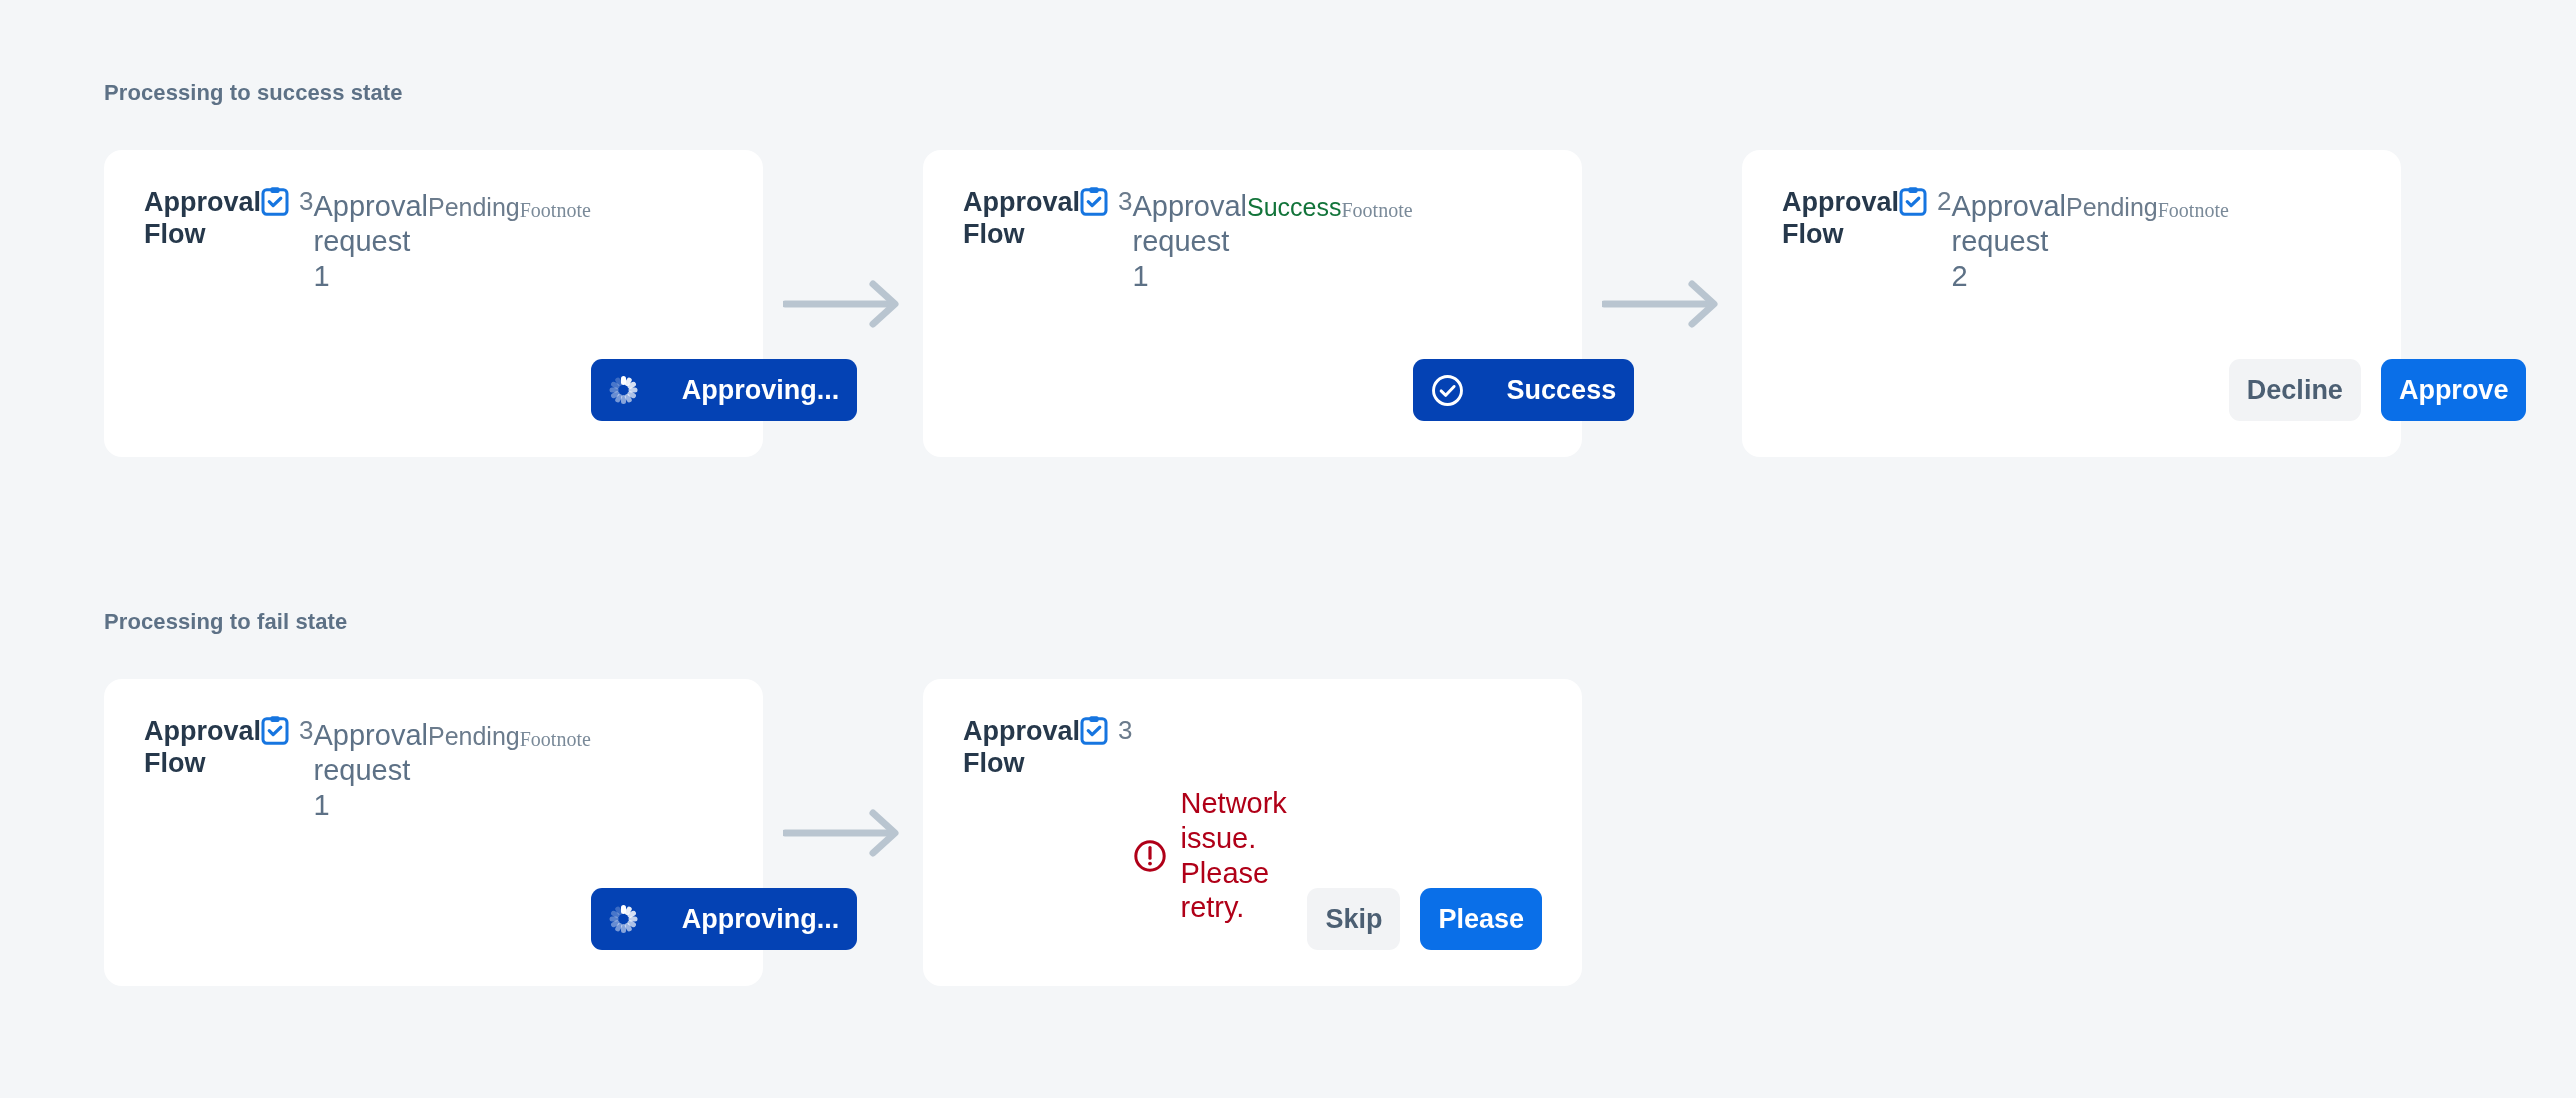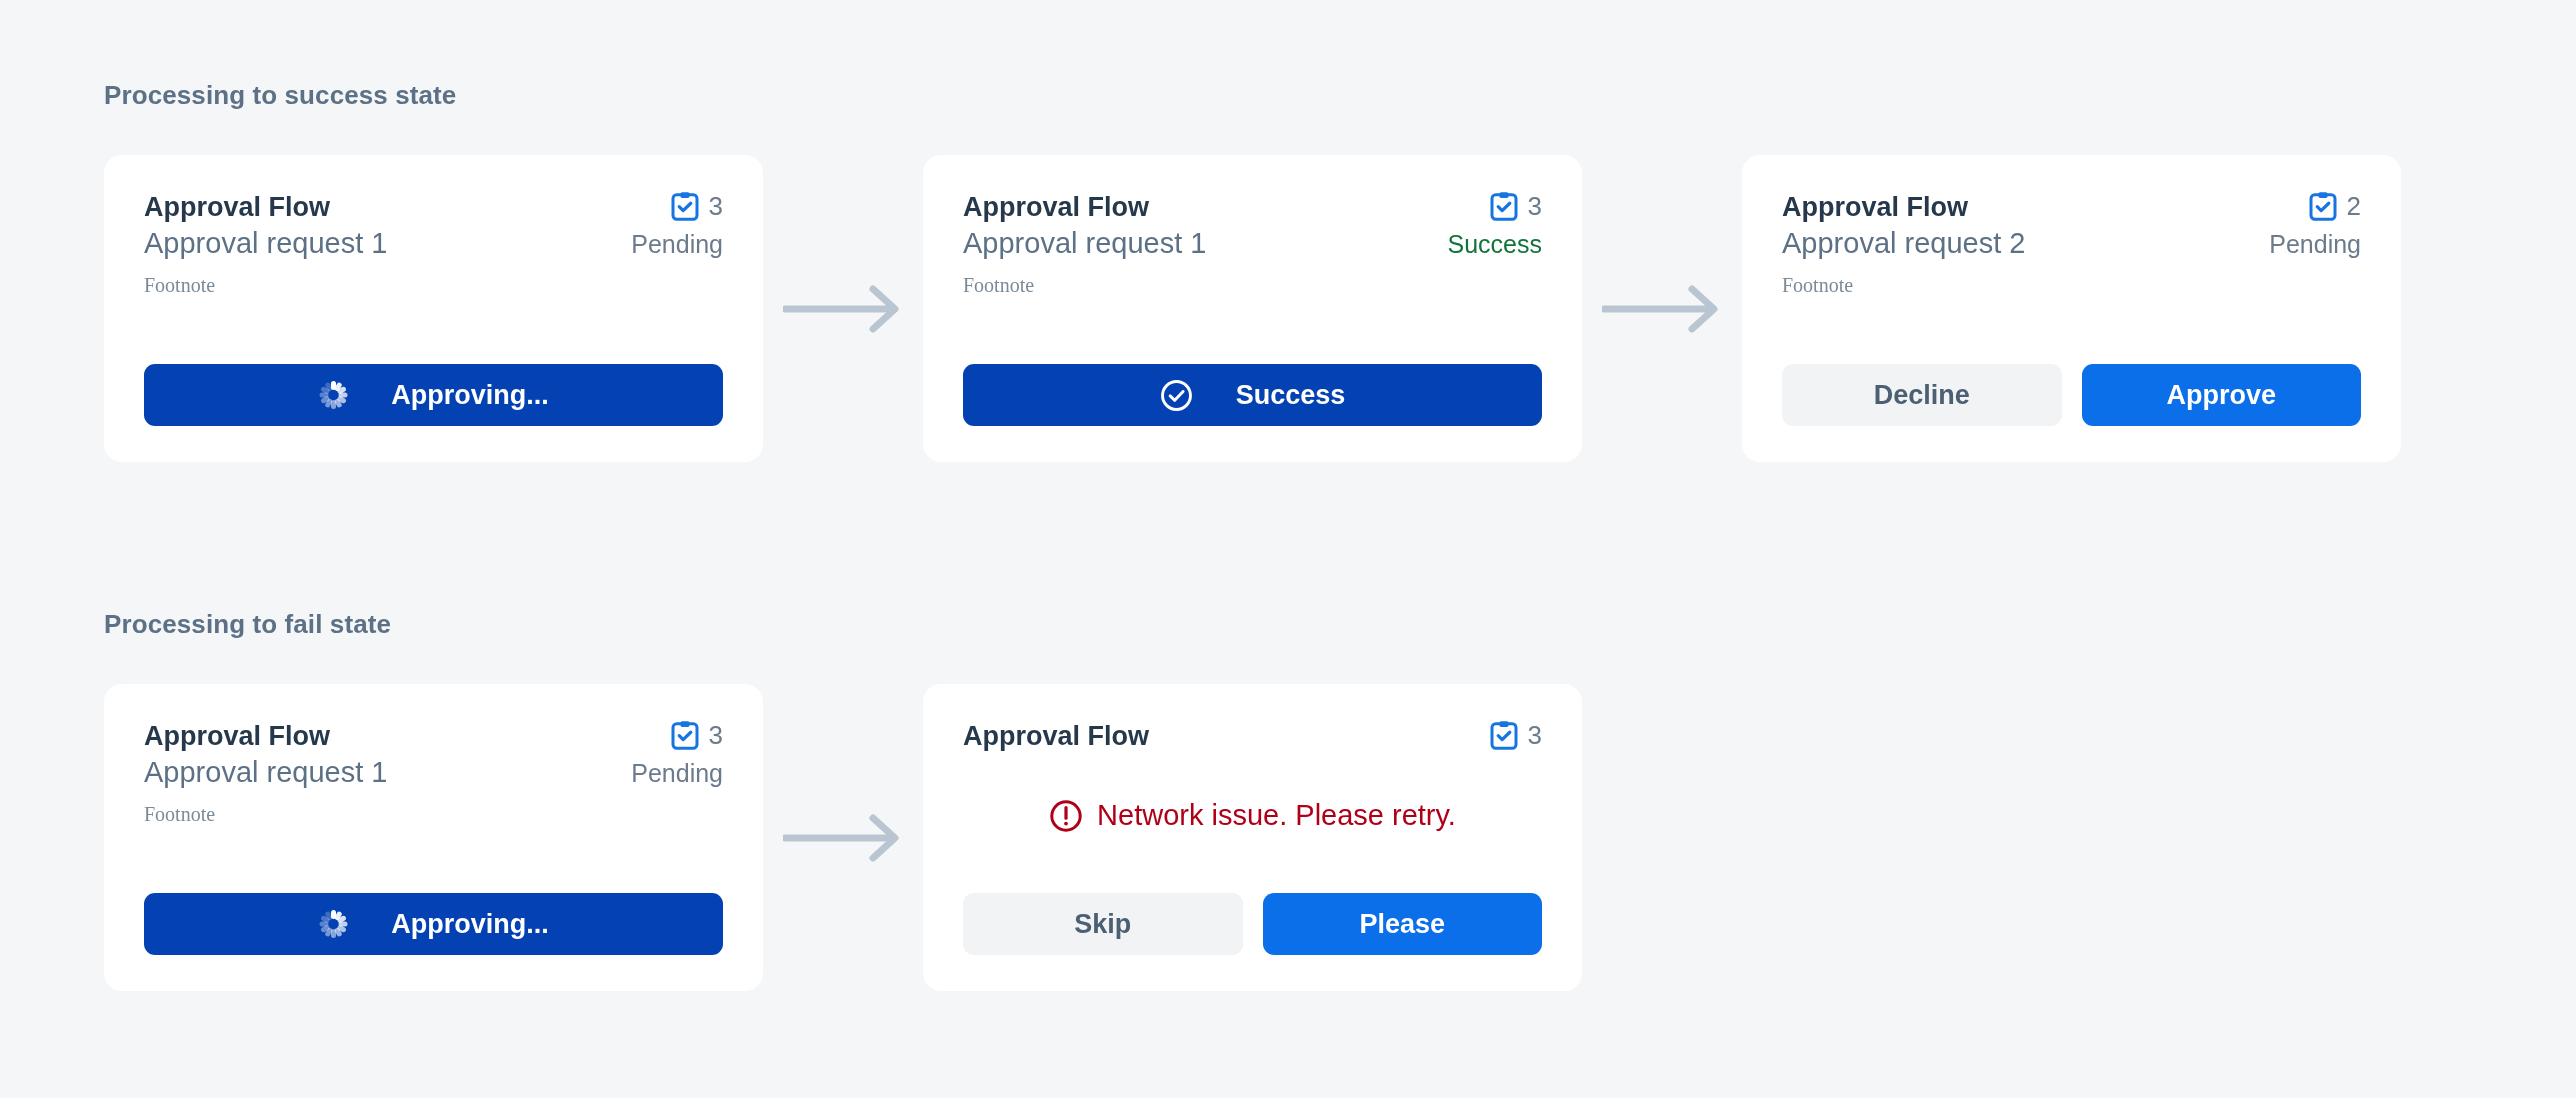--- a/index.html
+++ b/index.html
@@ -25,42 +25,41 @@
   .section {
     position: absolute;
     left: 0;
     width: 2576px;
   }
   .section-1 { top: 80px; }
   .section-2 { top: 609px; }
 
   .section-title {
     margin: 0 0 44px 104px;
-    font-size: 26px;
+    font-size: 22px;
     font-weight: bold;
     color: #5d7186;
     letter-spacing: 0.1px;
   }
 
   .flow-row {
     display: flex;
     align-items: center;
     margin-left: 104px;
   }
 
   
   .card {
     width: 659px;
     background: #ffffff;
     border-radius: 18px;
     box-sizing: border-box;
     padding: 36px 40px 36px 40px;
     min-height: 307px;
     display: flex;
-    flex-direction: column;
   }
 
   .card-header {
     display: flex;
     align-items: flex-start;
     justify-content: space-between;
   }
   .card-title {
     font-size: 27px;
     font-weight: bold;

